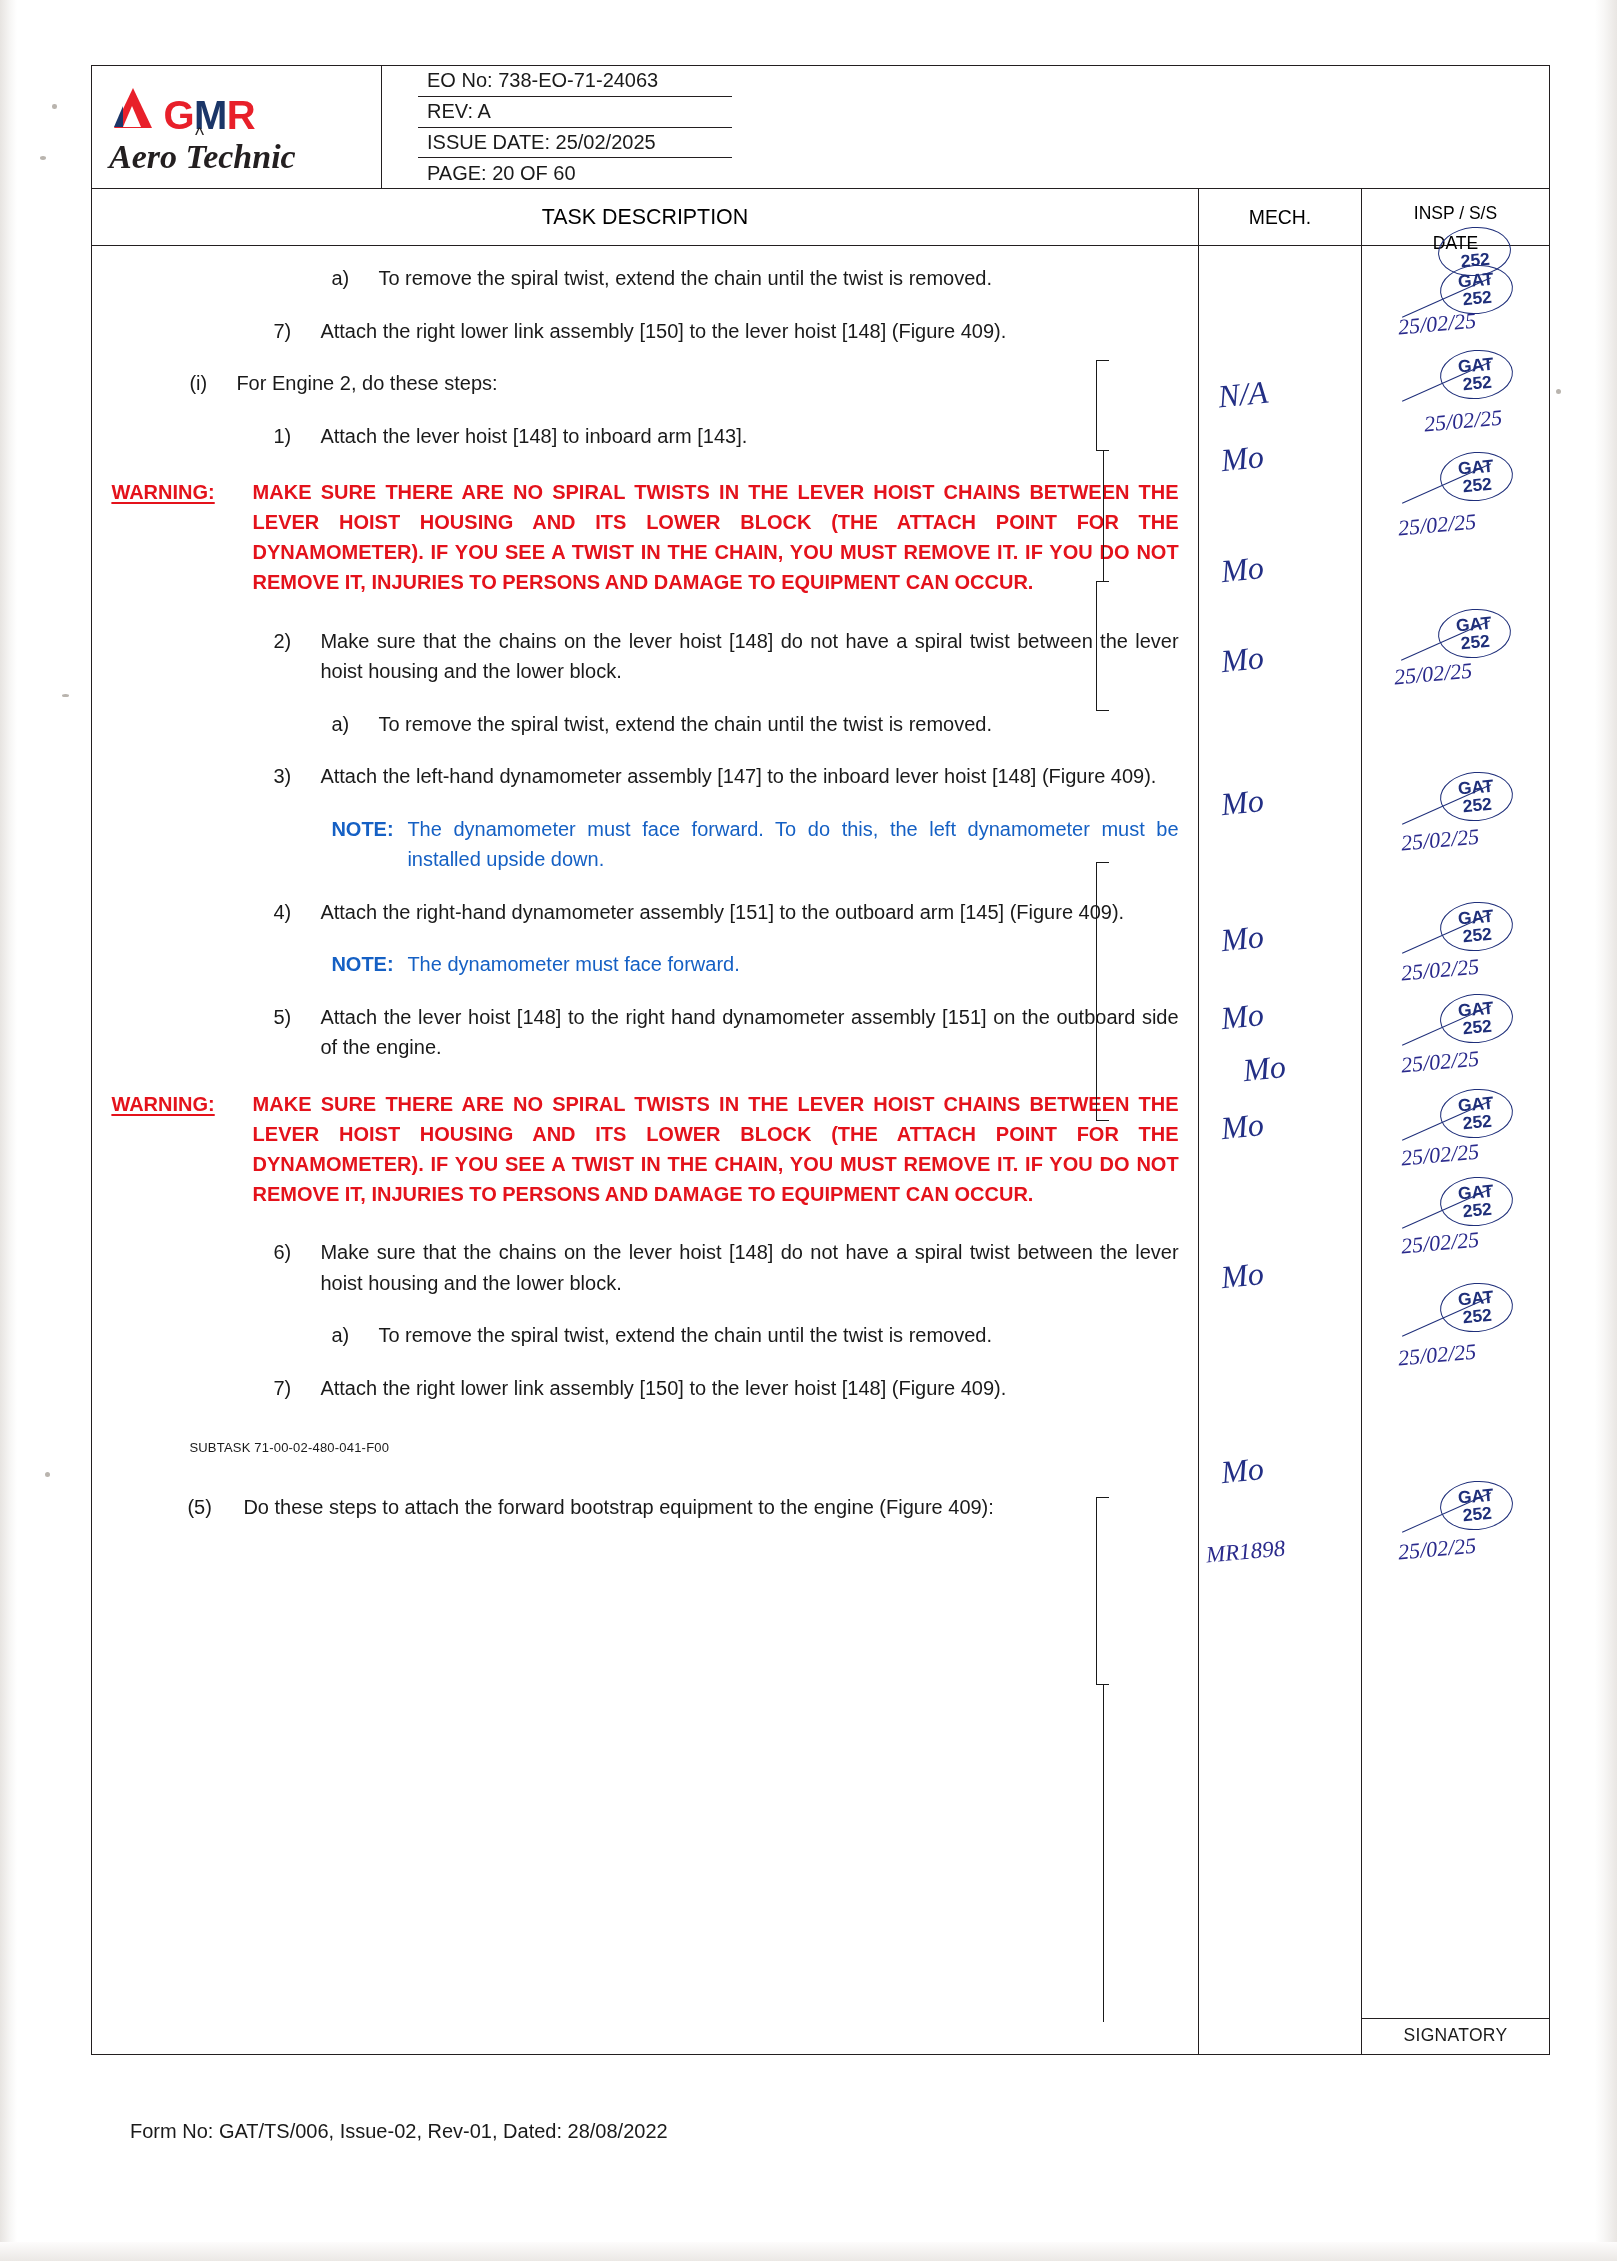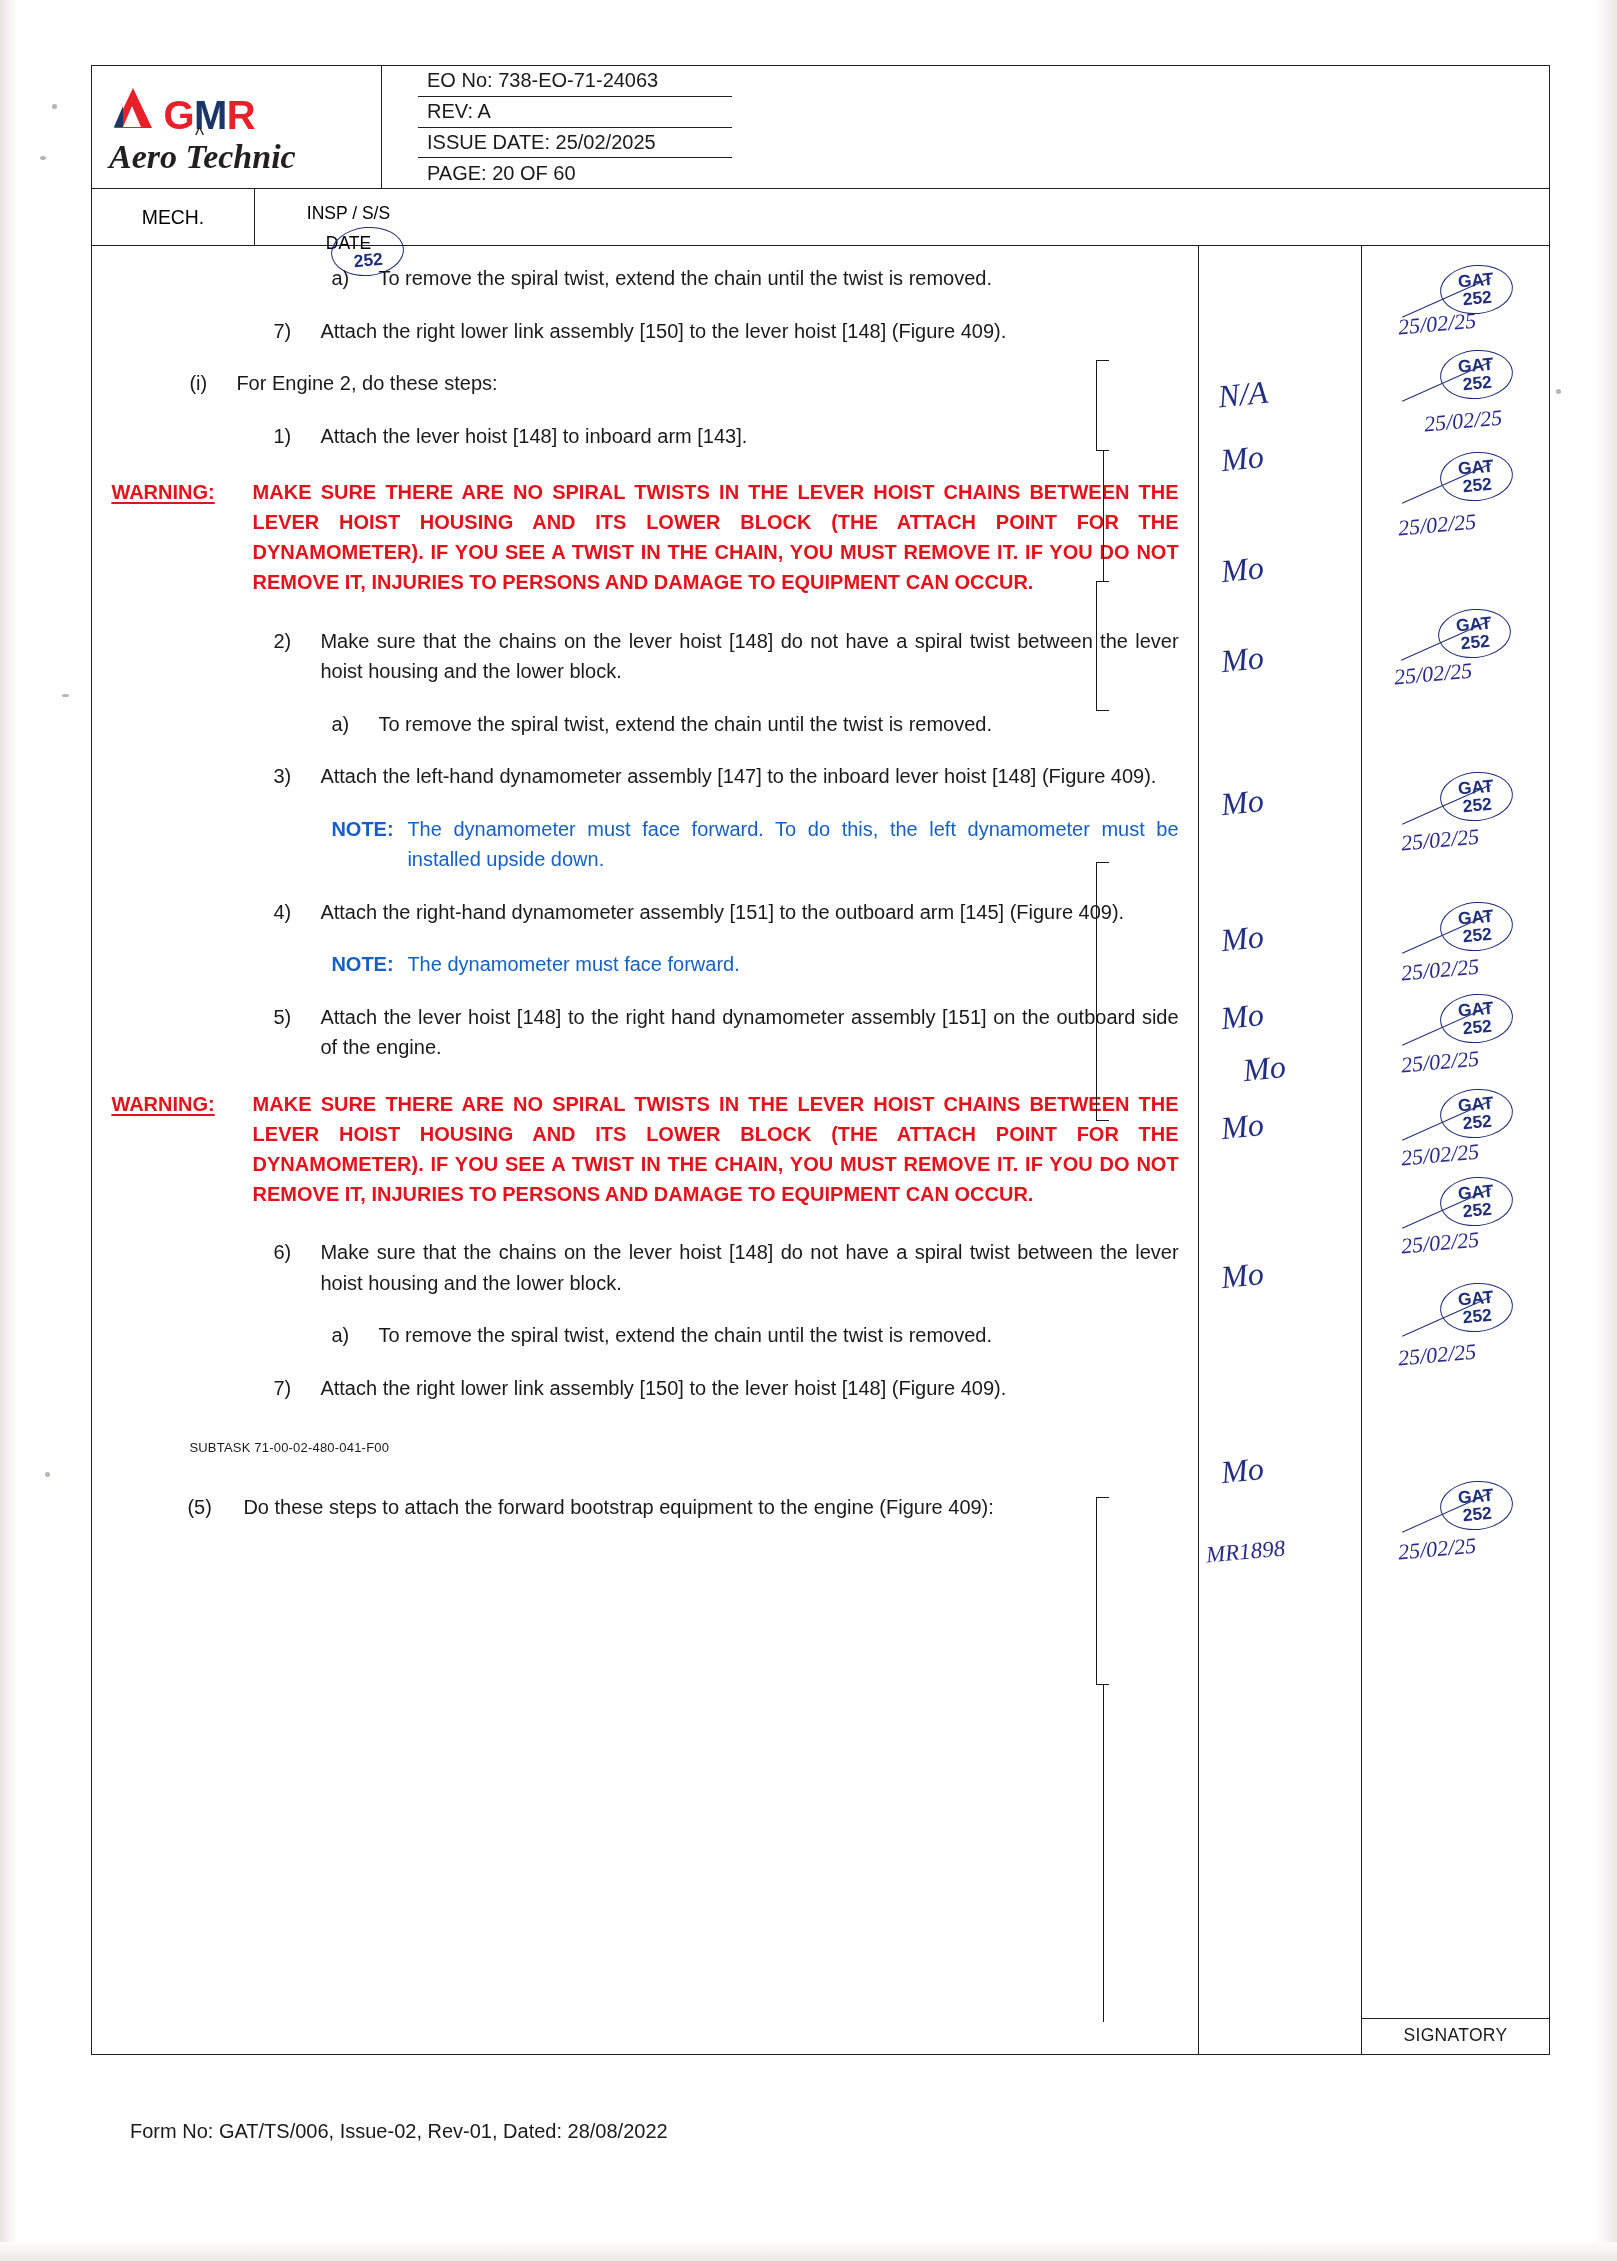--- a/index.html
+++ b/index.html
@@ -420,20 +420,21 @@
 
       <div class="meta-cell">
         <div class="meta-row">EO No: 738-EO-71-24063</div>
         <div class="meta-row">REV: A</div>
         <div class="meta-row">ISSUE DATE: 25/02/2025</div>
         <div class="meta-row last">PAGE:  20  OF  60</div>
       </div>
     </div>
 
     <div class="colhead">
+      <div class="ch-task">TASK DESCRIPTION</div>
       <div class="ch-mech">MECH.</div>
       <div class="ch-insp">
         <span>INSP / S/S</span>
         <span class="l2">DATE</span>
 
         <div class="stamp" style="left:76px;top:25px;">
           <span class="s1">&nbsp;</span>
             <span class="s2">252</span>
         </div>
       </div>

